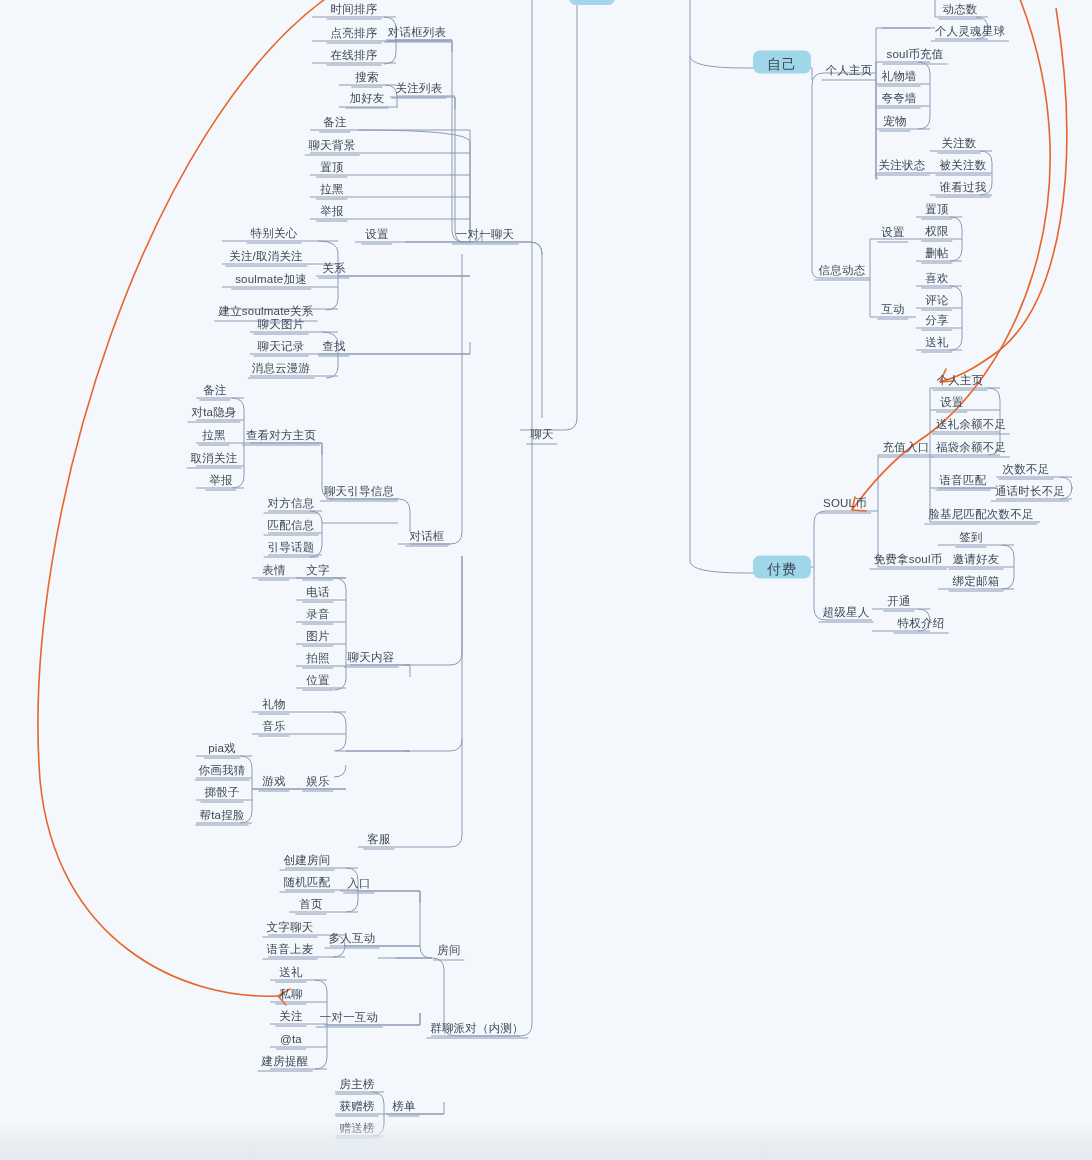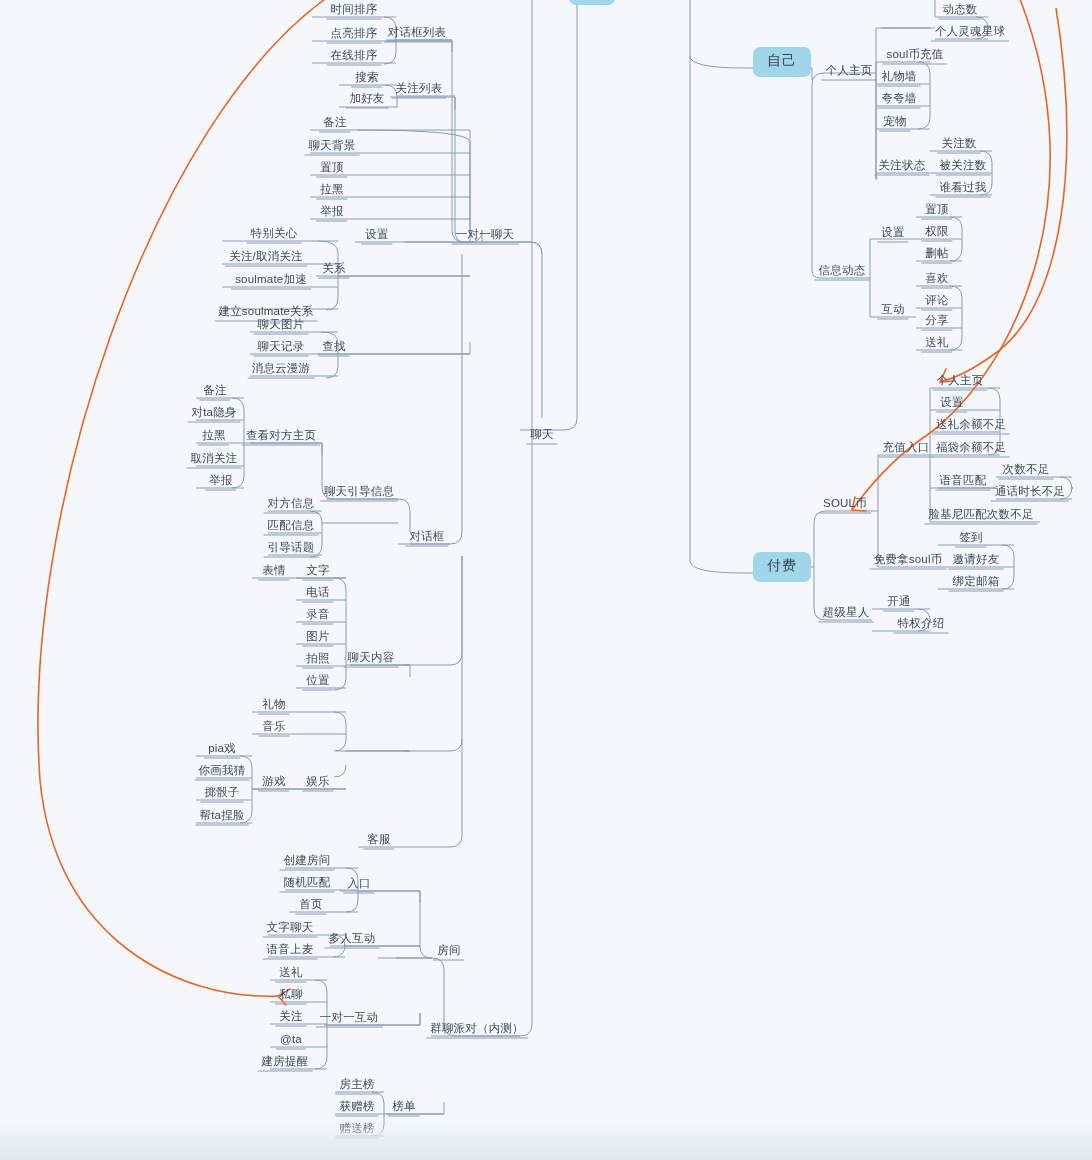--- a/index.html
+++ b/index.html
@@ -21,21 +21,21 @@
     line-height:13px;
     letter-spacing:.2px;
     padding:0 4px 3px 4px;
     transform:translate(-50%,-50%);
     text-align:center;
   }
   .node.leafline{border-bottom:1px solid #8b9ab5;}
   .node.topic{
     background:#9fd6ea;
     border-radius:7px;
-    padding:7px 14px 10px 14px;
+    padding:7px 14px 3px 14px;
     font-size:14px;
     color:#3b4450;
     border-bottom:none;
     letter-spacing:1px;
   }
   .bottomfade{
     position:absolute;left:0;bottom:0;width:1092px;height:40px;
     background:linear-gradient(to bottom,rgba(244,248,252,0) 0%,#e8edf2 60%,#e4e9ef 100%);
     pointer-events:none;
   }

